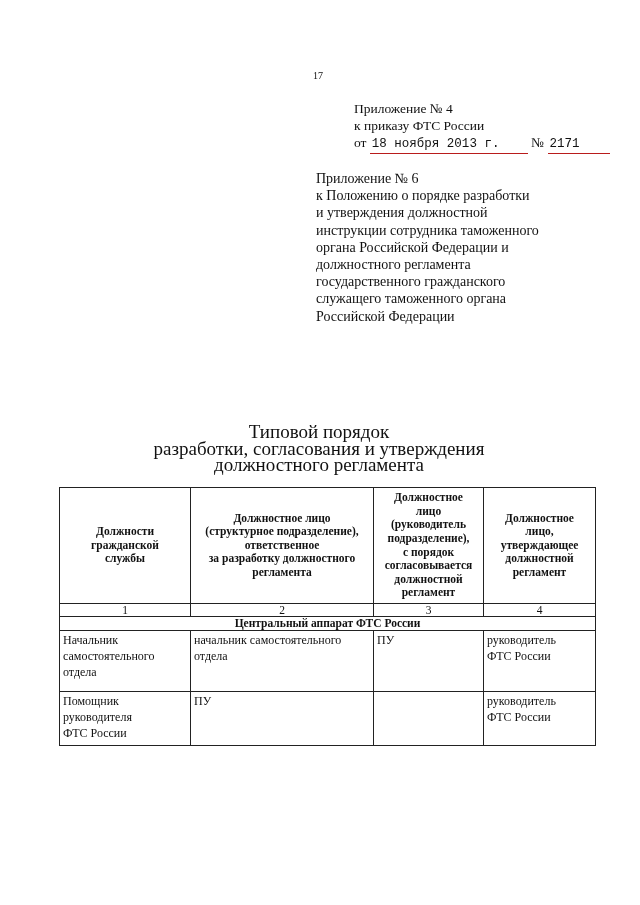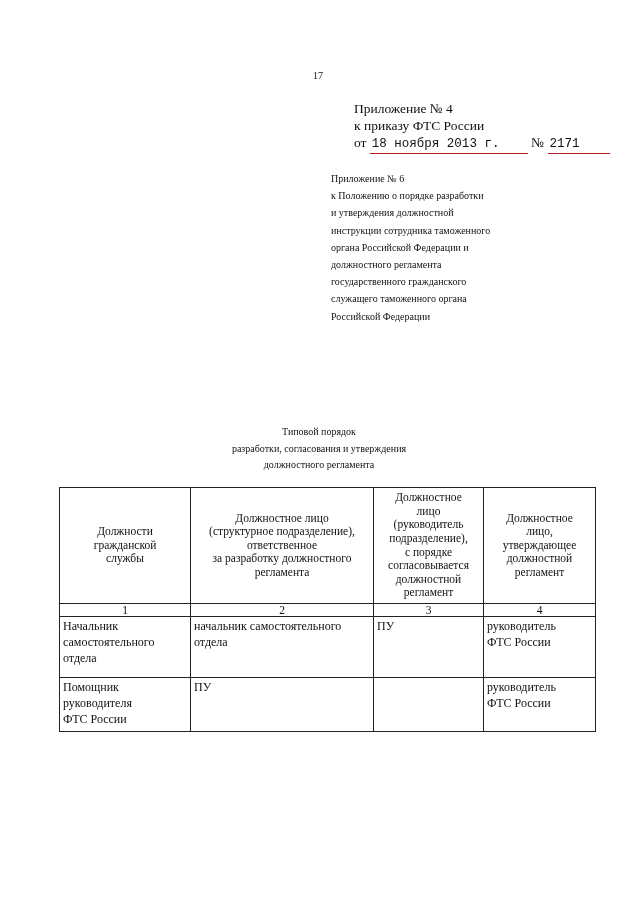--- a/index.html
+++ b/index.html
@@ -6,28 +6,28 @@
   body { width:640px; height:905px; position:relative; overflow:hidden;
          font-family:"Liberation Serif","DejaVu Serif",serif; color:#111; }
   .abs { position:absolute; }
   .page-num { left:313px; top:70px; font-size:10px; }
   .app4 { left:326px; top:100px; font-size:13.5px; line-height:17px;margin-left:28px; }
   .app4 .line { white-space:nowrap; }
   .mono { font-family:"Liberation Mono","DejaVu Sans Mono",monospace; font-size:12.5px; }
   .uline { display:inline-block; border-bottom:1px solid #b91c1c; }
   .date-field { width:156px; padding-left:2px; }
   .num-field { width:60px; padding-left:2px; }
-  .app6 { left:331px; top:170px; font-size:10px; line-height:17.2px; }
+  .app6 { left:316px; top:170px; font-size:14px; line-height:17.2px; }
   .app6 div { white-space:nowrap; }
-  .title { left:0; width:640px; top:424px; text-align:center; font-size:10px; line-height:16.5px; }
+  .title { left:0; width:640px; top:424px; text-align:center; font-size:19px; line-height:16.5px; }
   .title div { position:relative; }
   table.reg { position:absolute; left:59px; top:487px; width:536px; border-collapse:collapse;
               font-size:11.5px; line-height:13.6px; table-layout:fixed; }
   table.reg td { border:1.3px solid #222; padding:1px 3px; vertical-align:top; }
-  table.reg .hdr td { font-weight:normal; text-align:center; vertical-align:middle; height:113px; }
+  table.reg .hdr td { font-weight:bold; text-align:center; vertical-align:middle; height:113px; }
   table.reg .nums td { text-align:center; height:12px; padding:0 3px; line-height:12px; }
   table.reg .section td { font-weight:bold; text-align:center; height:12px; padding:0 3px; line-height:13px; }
   table.reg .row1 td { height:58px; }
   table.reg .row2 td { height:51px; }
   table.reg .plain td { font-size:12px; line-height:16px;margin-top:32px; }
 </style>
 </head>
 <body>
 
 <div class="abs page-num">17</div>
@@ -80,38 +80,41 @@
       <div>(структурное подразделение),</div>
       <div>ответственное</div>
       <div>за разработку должностного</div>
       <div>регламента</div>
     </td>
     <td>
       <div>Должностное</div>
       <div>лицо</div>
       <div>(руководитель</div>
       <div>подразделение),</div>
-      <div>с порядке</div>
+      <div>с порядок</div>
       <div>согласовывается</div>
       <div>должностной</div>
       <div>регламент</div>
     </td>
     <td>
       <div>Должностное</div>
       <div>лицо,</div>
       <div>утверждающее</div>
       <div>должностной</div>
       <div>регламент</div>
     </td>
   </tr>
   <tr class="nums">
     <td>1</td>
     <td>2</td>
     <td>3</td>
     <td>4</td>
+  </tr>
+  <tr class="section">
+    <td colspan="4">Центральный аппарат ФТС России</td>
   </tr>
   <tr class="row1 plain">
     <td>
       <div>Начальник</div>
       <div>самостоятельного</div>
       <div>отдела</div>
     </td>
     <td>
       <div>начальник самостоятельного</div>
       <div>отдела</div>

